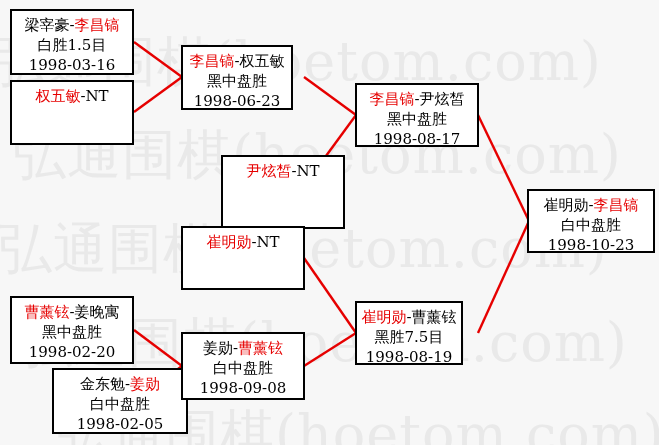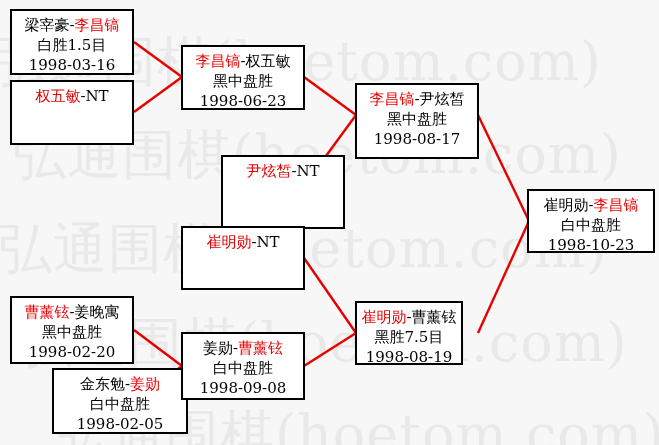--- a/index.html
+++ b/index.html
@@ -42,26 +42,26 @@
     color: var(--text-black, #000000);
   }
   .box .red { color: var(--accent-red, #e60000); }
   .bline { height: 20px; white-space: nowrap; }
   
   .b0  { left: 10px;  top: 9px;   width: 124px; height: 66px; }
   .b1  { left: 10px;  top: 80px;  width: 124px; height: 65px; }
   .b2  { left: 10px;  top: 296px; width: 124px; height: 68px; }
   .b3  { left: 10px;  top: 368px; width: 136px; height: 66px; margin-left: 42px; }
   
-  .b4  { left: 181px; top: 45px;  width: 124px; height: 65px; }
+  .b4  { left: 181px; top: 45px;  width: 112px; height: 65px; }
   .b5  { left: 181px; top: 155px; width: 124px; height: 74px; margin-left: 40px; }
   .b6  { left: 181px; top: 226px; width: 124px; height: 64px; }
   .b7  { left: 181px; top: 332px; width: 124px; height: 68px; }
   
-  .b8  { left: 355px; top: 83px;  width: 124px; height: 76px; }
+  .b8  { left: 355px; top: 83px;  width: 124px; height: 64px; }
   .b9  { left: 355px; top: 301px; width: 108px; height: 64px; }
   
   .b10 { left: 527px; top: 189px; width: 128px; height: 64px; }
 </style>
 </head>
 <body>
 
 <div class="wm-layer">
   <div class="wm r0">弘通围棋(hoetom.com)</div>
   <div class="wm r1">弘通围棋(hoetom.com)</div>

